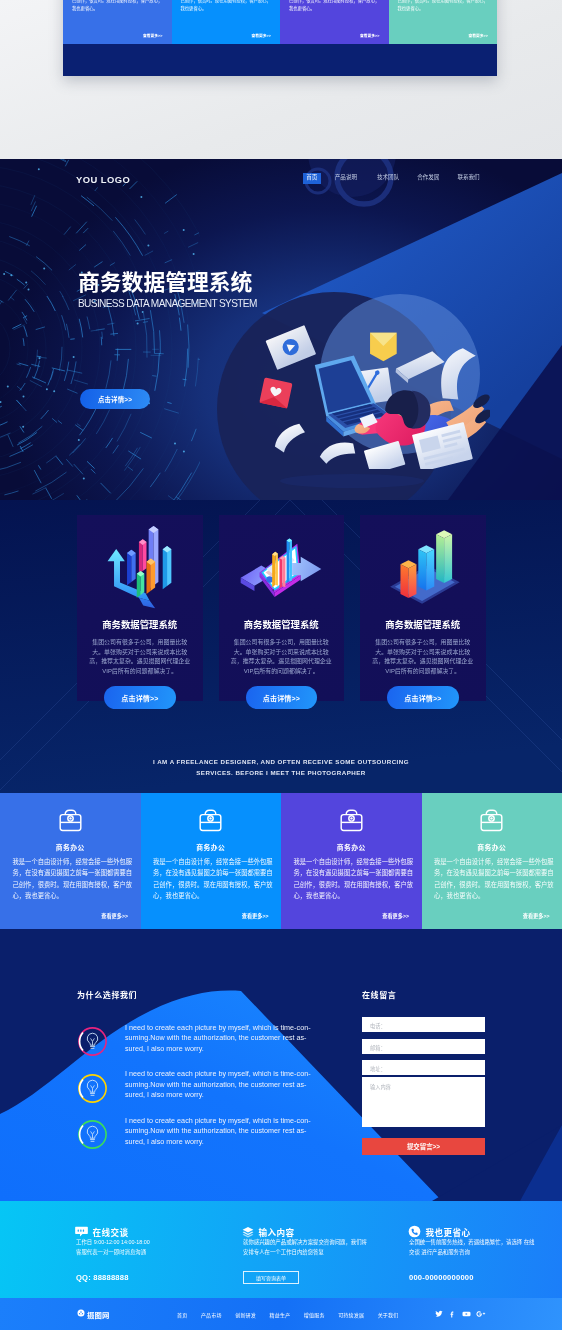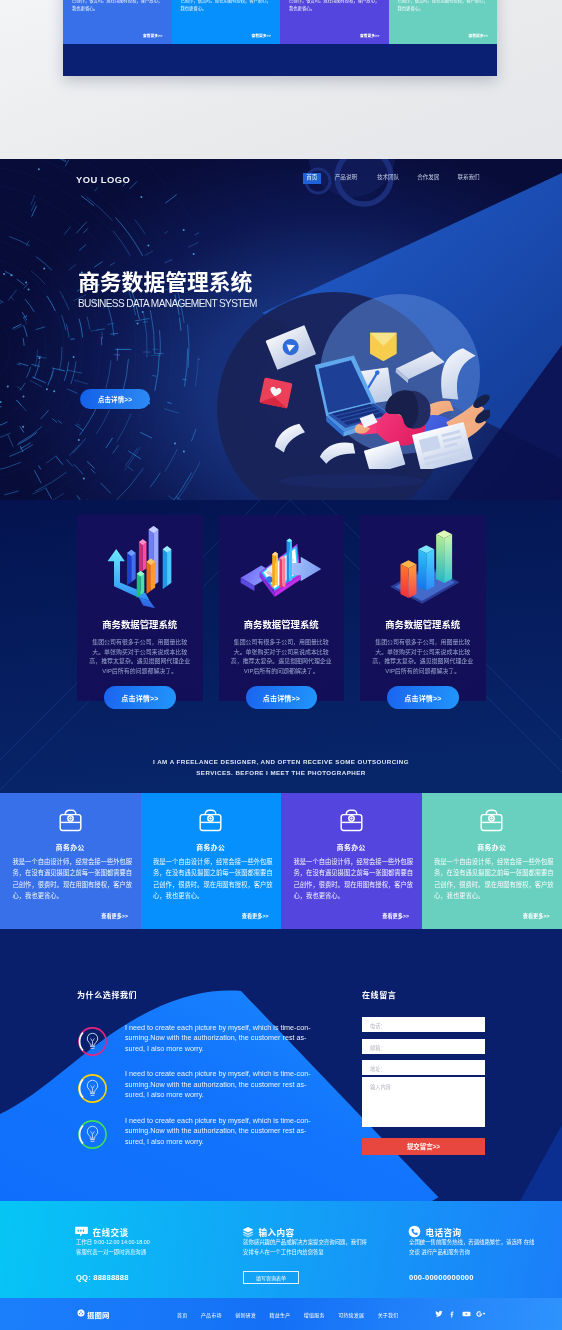--- a/index.html
+++ b/index.html
@@ -891,21 +891,21 @@
           </div>
           <div class="bd">就你感兴趣的产品或解决方案提交咨询问题，我们将安排专人在一个工作日内给您答复</div>
           <div class="btnq">填写咨询表单</div>
         </div>
         <div class="fc" style="left: 408px;">
           <div class="hd">
             <span><svg width="13" height="13" viewBox="0 0 16 16" fill="none">
                 <circle cx="8" cy="8" r="7.2" fill="#fff"></circle>
                 <path d="M4.3 5.6c0-.5.4-.9.9-.9h1c.3 0 .6.2.7.5l.4 1.2c.1.3 0 .6-.2.8l-.6.5c.5 1 1.3 1.8 2.3 2.3l.5-.6c.2-.2.5-.3.8-.2l1.2.4c.3.1.5.4.5.7v1c0 .5-.4.9-.9.9A6.9 6.9 0 0 1 4.3 5.6z" fill="#1b86f8"></path>
               </svg></span>
-            <h5>电话咨询</h5>
+            <h5>我也更省心</h5>
           </div>
           <div class="bd">全国统一售前服务热线，若遇线路繁忙，请选择 在线交谈 进行产品和服务咨询</div>
           <div class="qq">000-00000000000</div>
         </div>
       </div>
 
     <div class="bbar">
       <div class="blogo">
           <span><svg width="8" height="8" viewBox="0 0 16 16">
               <circle cx="8" cy="8" r="7" fill="#fff"></circle>

